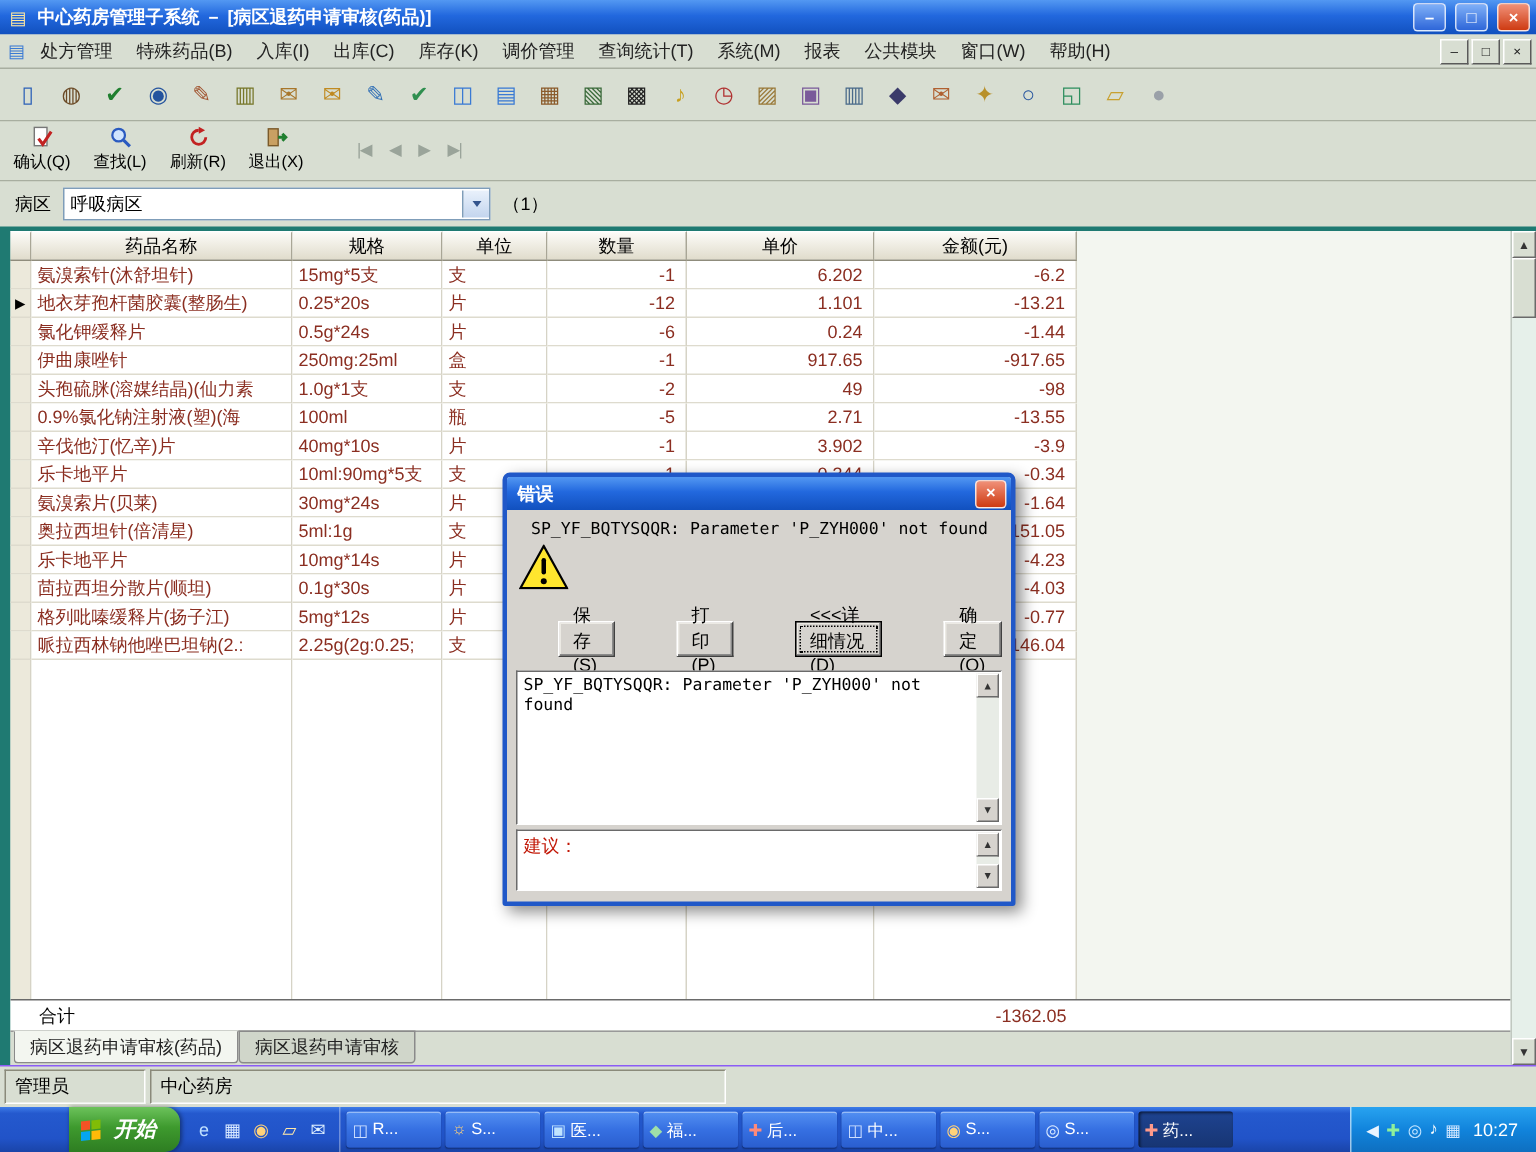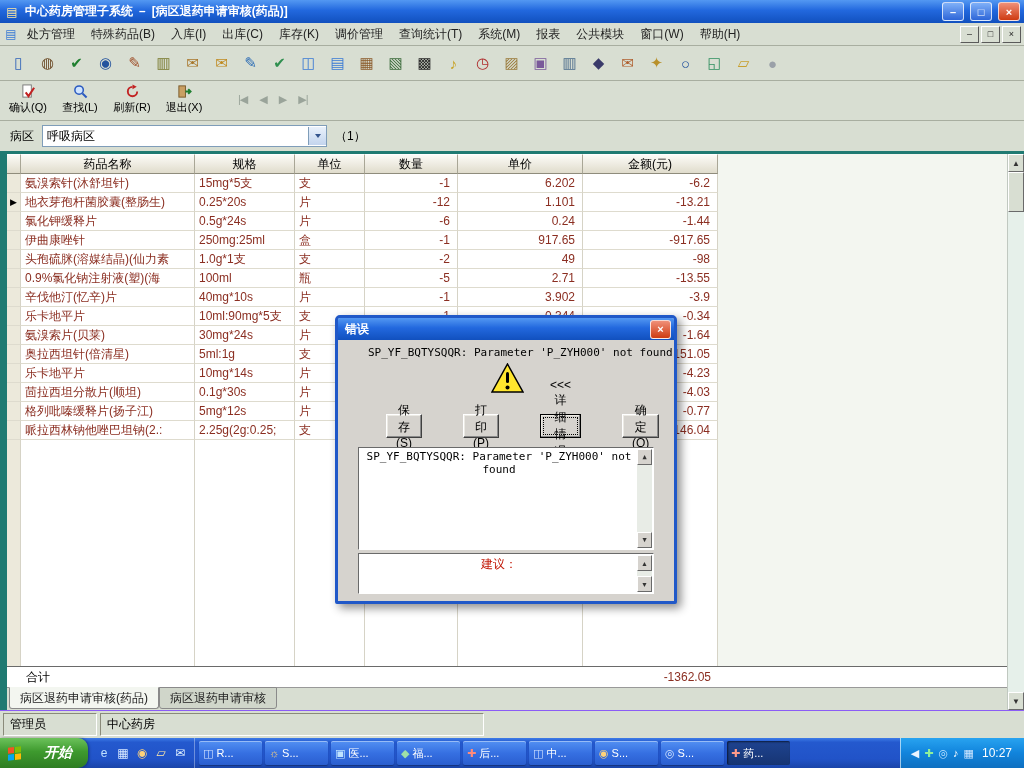--- a/index.html
+++ b/index.html
@@ -81,24 +81,24 @@
   .sb-thumb{position:absolute;top:0;left:0;right:0;height:38px;background:#D8DED2;border:1px solid;
             border-color:#FFF #6A6A6A #6A6A6A #FFF;}
   
   .statusbar{flex:0 0 23px;background:#D8DED2;display:flex;gap:3px;padding:2px 3px;border-top:1px solid #8b5cf6;}
   .sp{border:1px solid;border-color:#8A8A7A #FFF #FFF #8A8A7A;display:flex;align-items:center;
       padding:0 6px;color:#000;}
   .sp1{width:80px;}.sp2{width:370px;}.sp3{flex:1;justify-content:center;}
   
   .taskbar{flex:0 0 30px;background:linear-gradient(180deg,#3E7CE8 0%,#2459CE 14%,#2153C8 70%,#1A44A8 100%);
            display:flex;align-items:stretch;}
-  .start-btn{display:flex;align-items:center;gap:23px;padding:0 16px 0 8px;
+  .start-btn{display:flex;align-items:center;gap:9px;padding:0 16px 0 8px;
              background:linear-gradient(180deg,#6CC25B 0%,#3E9A2E 45%,#2E7D22 100%);
              border-radius:0 10px 10px 0;box-shadow:1px 0 3px rgba(0,0,0,.4);
-             color:#fff;font-weight:bold;font-style:italic;font-size:14px;}
+             color:#fff;font-weight:bold;font-style:italic;font-size:14px;margin-left:46px;}
   .winflag{display:grid;grid-template-columns:6px 6px;grid-template-rows:6px 6px;gap:1px;
            transform:skewY(-6deg);}
   .wf1{background:#F35325;}.wf2{background:#81BC06;}.wf3{background:#05A6F0;}.wf4{background:#FFBA08;}
   .quick{display:flex;align-items:center;gap:3px;padding:0 6px;margin-left:2px;
          border-right:1px solid rgba(255,255,255,.35);}
   .qicon{width:16px;height:16px;display:flex;align-items:center;justify-content:center;font-size:12px;}
   .tasks{flex:1;display:flex;gap:3px;padding:3px 4px;overflow:hidden;}
   .task{flex:0 0 55px;border-radius:2px;
         background:linear-gradient(180deg,#5390F2 0%,#3670E2 50%,#2A5ECF 100%);
         box-shadow:inset 0 1px rgba(255,255,255,.4),0 1px 1px rgba(0,0,0,.3);
@@ -115,21 +115,21 @@
   
   .dialog{position:absolute;left:335px;top:315px;width:336px;height:283px;z-index:60;background:#D6D3CE;
           border:3px solid #2058C8;border-radius:5px 5px 2px 2px;box-shadow:4px 4px 10px rgba(0,0,0,.45);
           display:flex;flex-direction:column;}
   .dlg-title{flex:0 0 22px;background:linear-gradient(180deg,#5398F2 0%,#2268DE 45%,#1150BE 100%);
              border-radius:2px 2px 0 0;display:flex;align-items:center;padding:0 3px 0 7px;color:#fff;
              font-weight:bold;}
   .dlg-close{margin-left:auto;width:19px;height:17px;border-radius:3px;border:1px solid rgba(255,255,255,.8);
              background:linear-gradient(#F09078,#CE3B12);color:#fff;display:flex;align-items:center;
              justify-content:center;font-size:11px;font-weight:bold;}
-  .dlg-body{flex:1;padding:3px 20px 6px;display:flex;flex-direction:column;text-align:center;}
+  .dlg-body{flex:1;padding:3px 6px 6px;display:flex;flex-direction:column;}
   .dlg-msg{font-family:"DejaVu Sans Mono","Liberation Mono",monospace;font-size:11px;color:#000;
            margin:3px 0 0 10px;white-space:nowrap;}
   .dlg-icon-row{height:34px;margin-top:4px;padding-left:2px;}
   .dlg-buttons{display:flex;gap:13px;margin-top:17px;}
   .dlg-btn{height:22px;padding:0 9px;display:flex;align-items:center;justify-content:center;color:#000;
            background:#D6D3CE;border:1px solid;border-color:#FFF #404040 #404040 #FFF;
            box-shadow:inset -1px -1px 0 #8A8A8A,inset 1px 1px 0 #ECEAE4;margin-left:28px;}
   .dlg-btn.focused{border:1px solid #000;outline:1px dotted #000;outline-offset:-4px;}
   .dlg-detail{margin-top:9px;height:97px;background:#fff;border:1px solid;
               border-color:#6A6A6A #FFF #FFF #6A6A6A;position:relative;padding:2px 18px 2px 4px;

